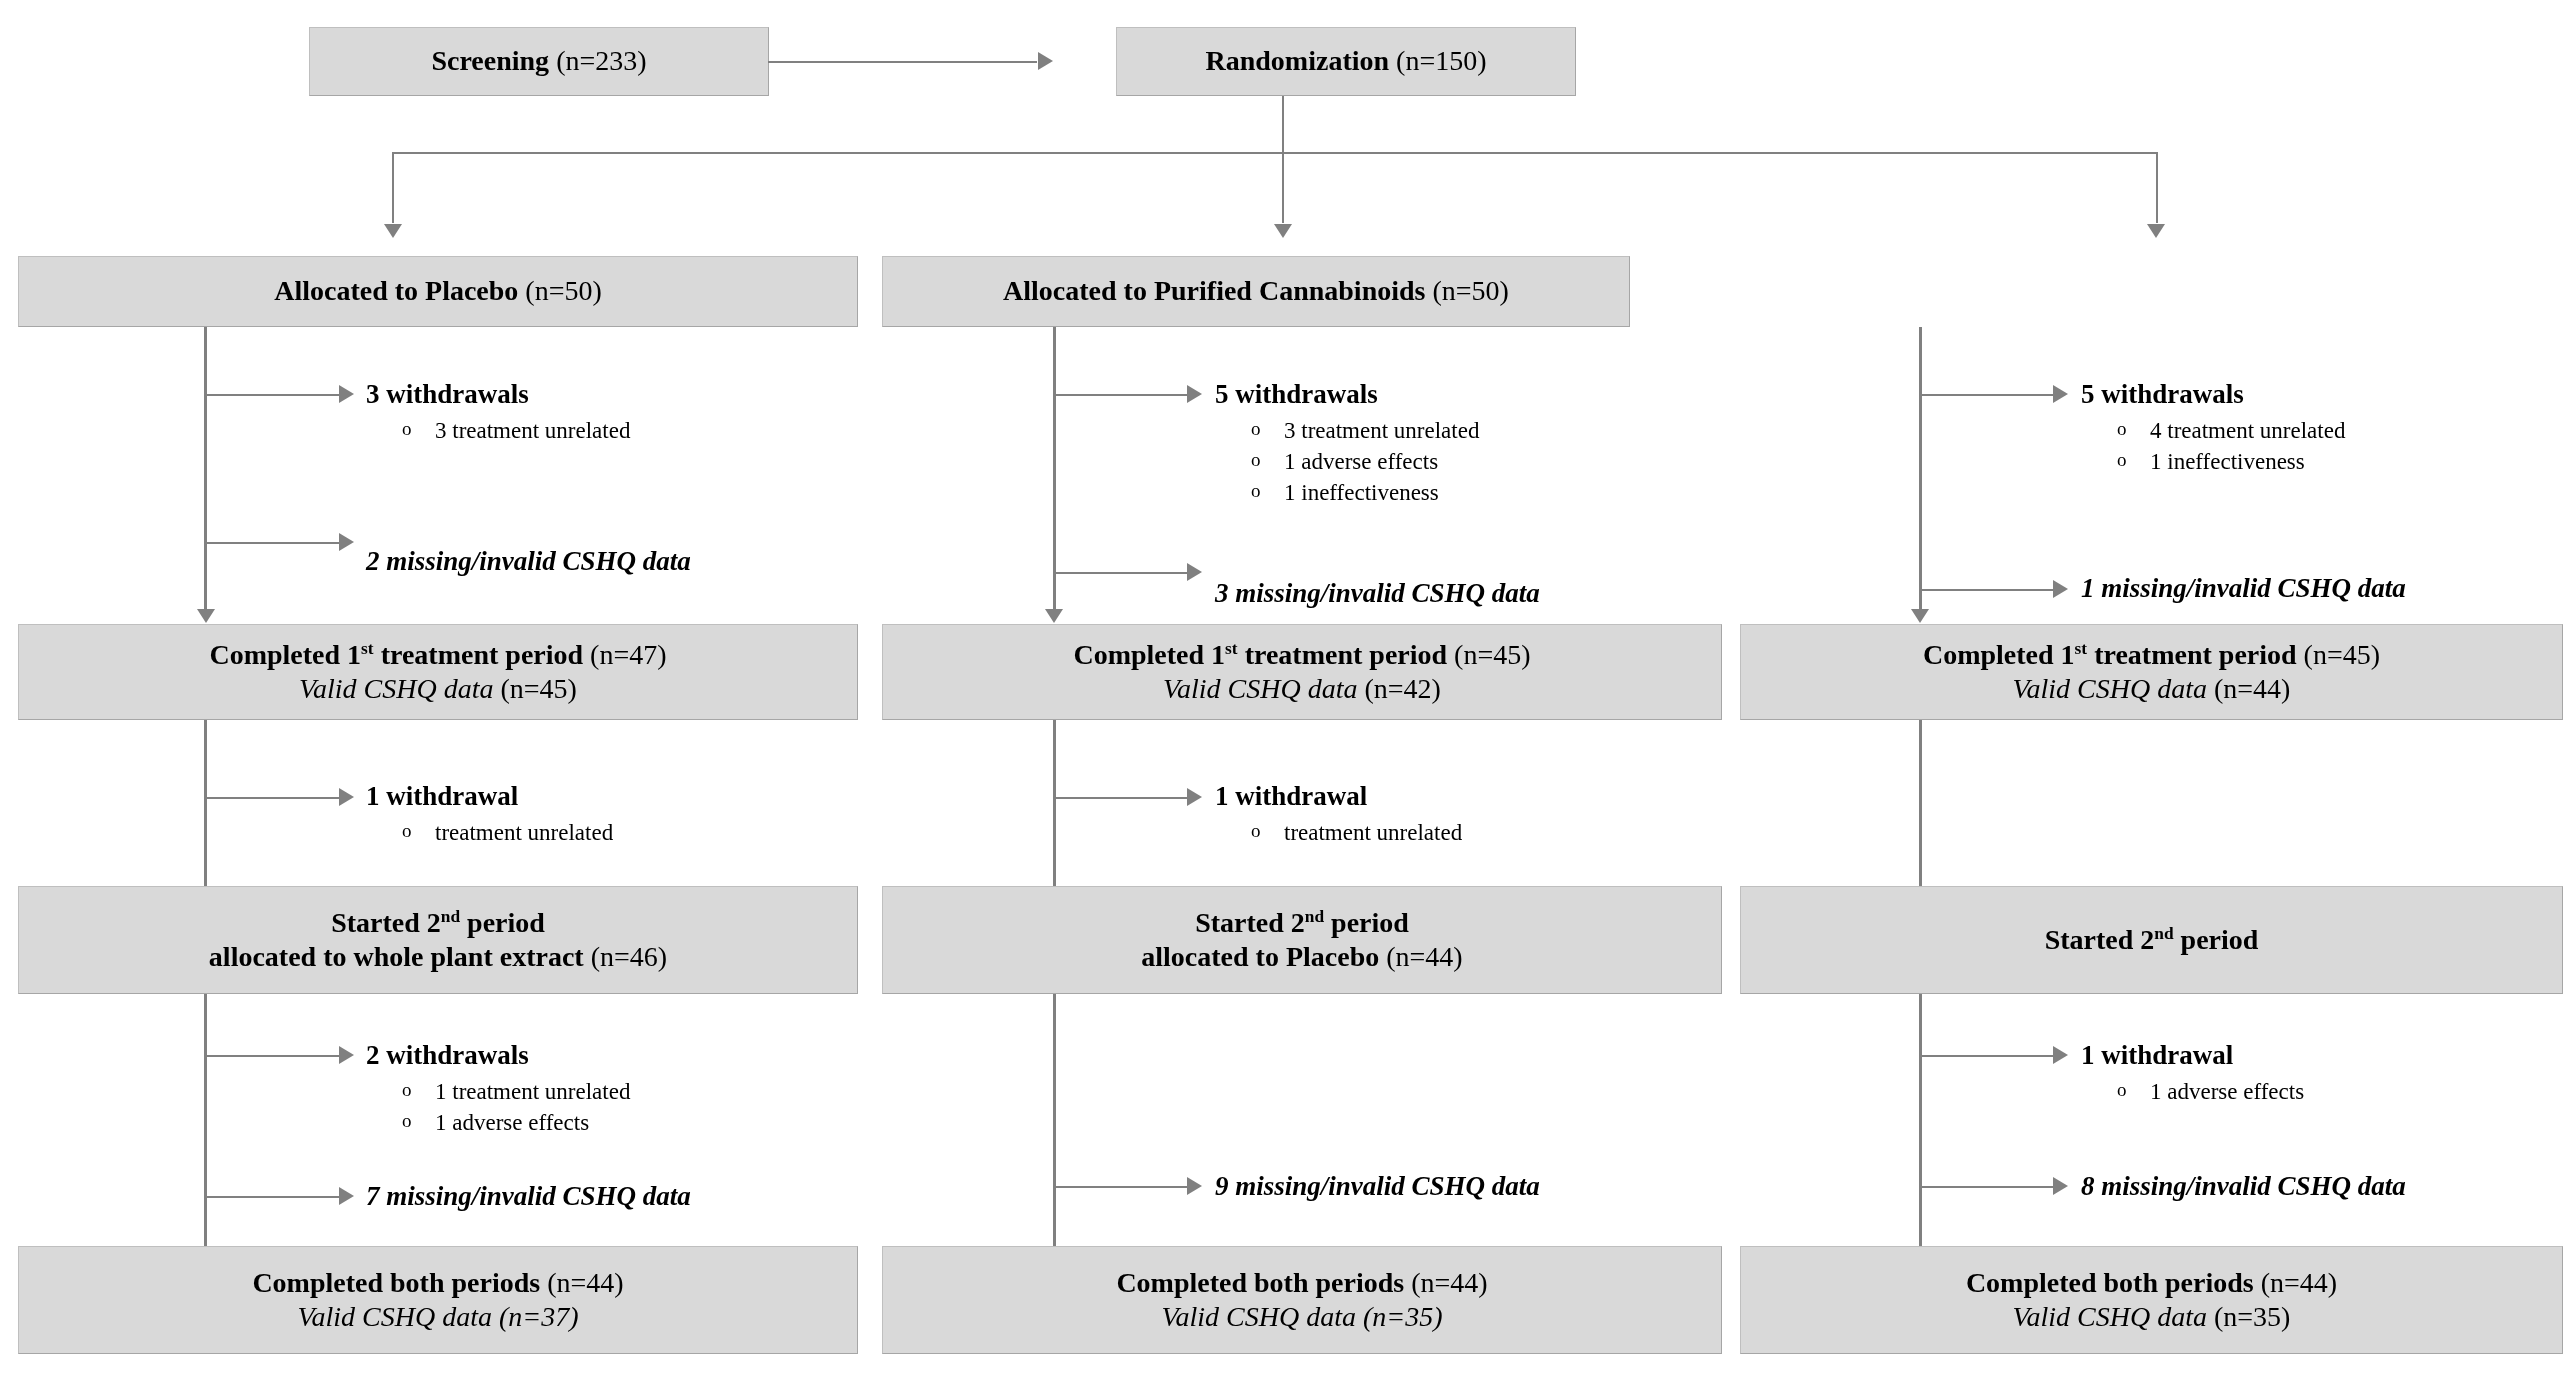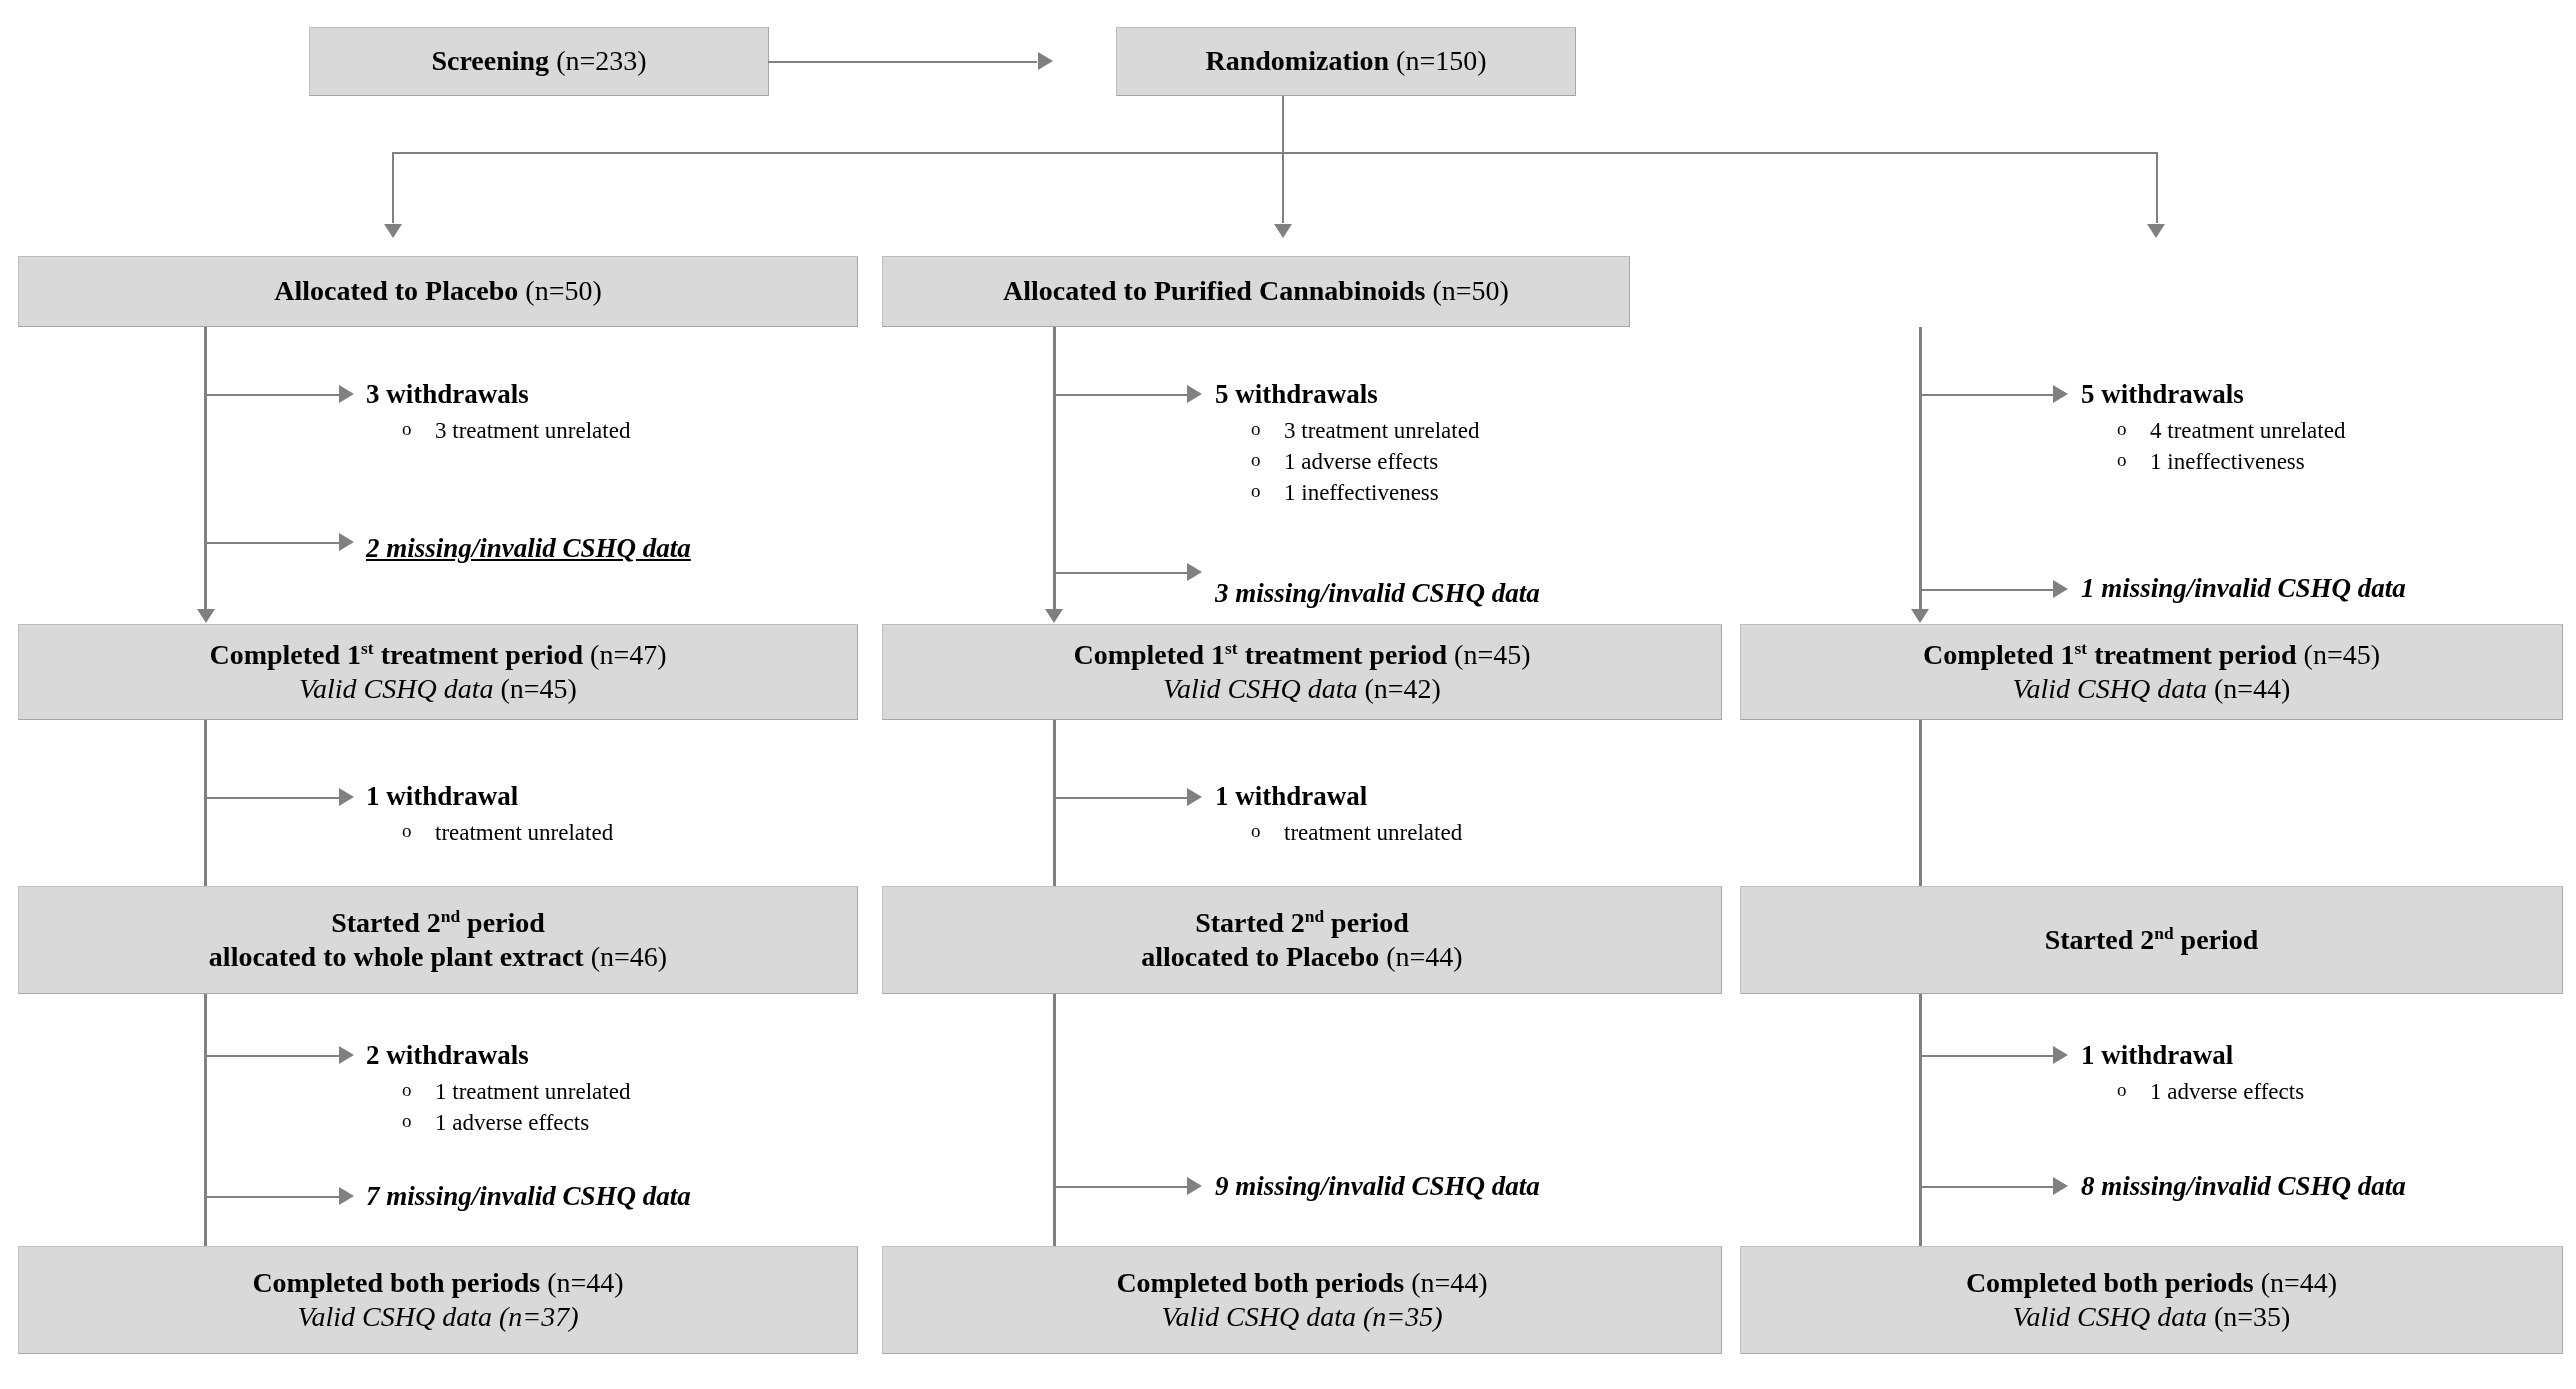--- a/index.html
+++ b/index.html
@@ -161,21 +161,21 @@
 
   <div class="annot" style="left:366px; top:379px;">
     <div class="head">3 withdrawals</div>
     <ul>
       <li>
         <span class="bullet">o</span>
         <span>3 treatment unrelated</span>
       </li>
     </ul>
   </div>
-  <div class="annot" style="left:366px; top:533px;text-decoration:underline;">
+  <div class="annot" style="left:366px; top:546px;">
     <div class="head ital">2 missing/invalid CSHQ data</div>
   </div>
 
   <div class="vline" style="left:1053px; top:327px; width:2.6px; height:283px;"></div>
   <div class="arrow-down" style="left:1045px; top:609px;"></div>
   <div class="hline" style="left:1056px; top:394px; width:132px;"></div>
   <div class="arrow-right" style="left:1187px; top:385px;"></div>
   <div class="hline" style="left:1056px; top:572px; width:132px;"></div>
   <div class="arrow-right" style="left:1187px; top:563px;"></div>
 

